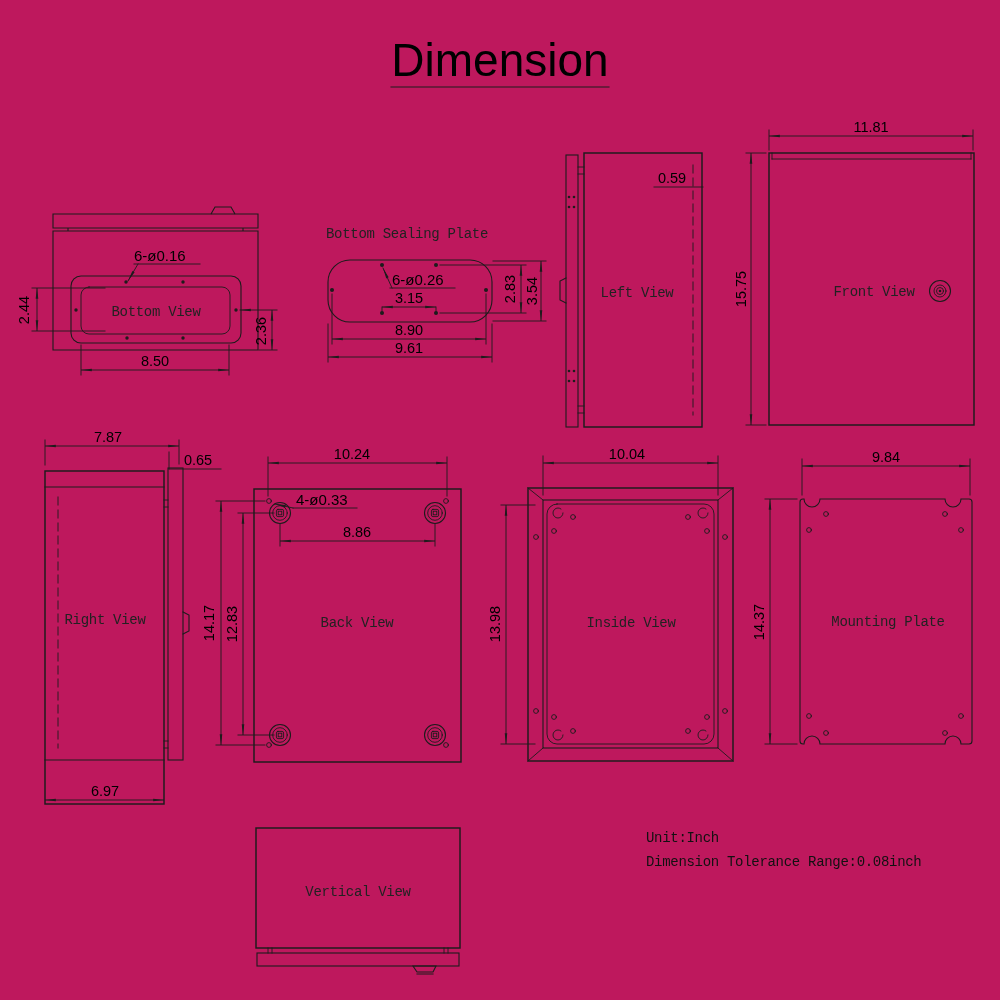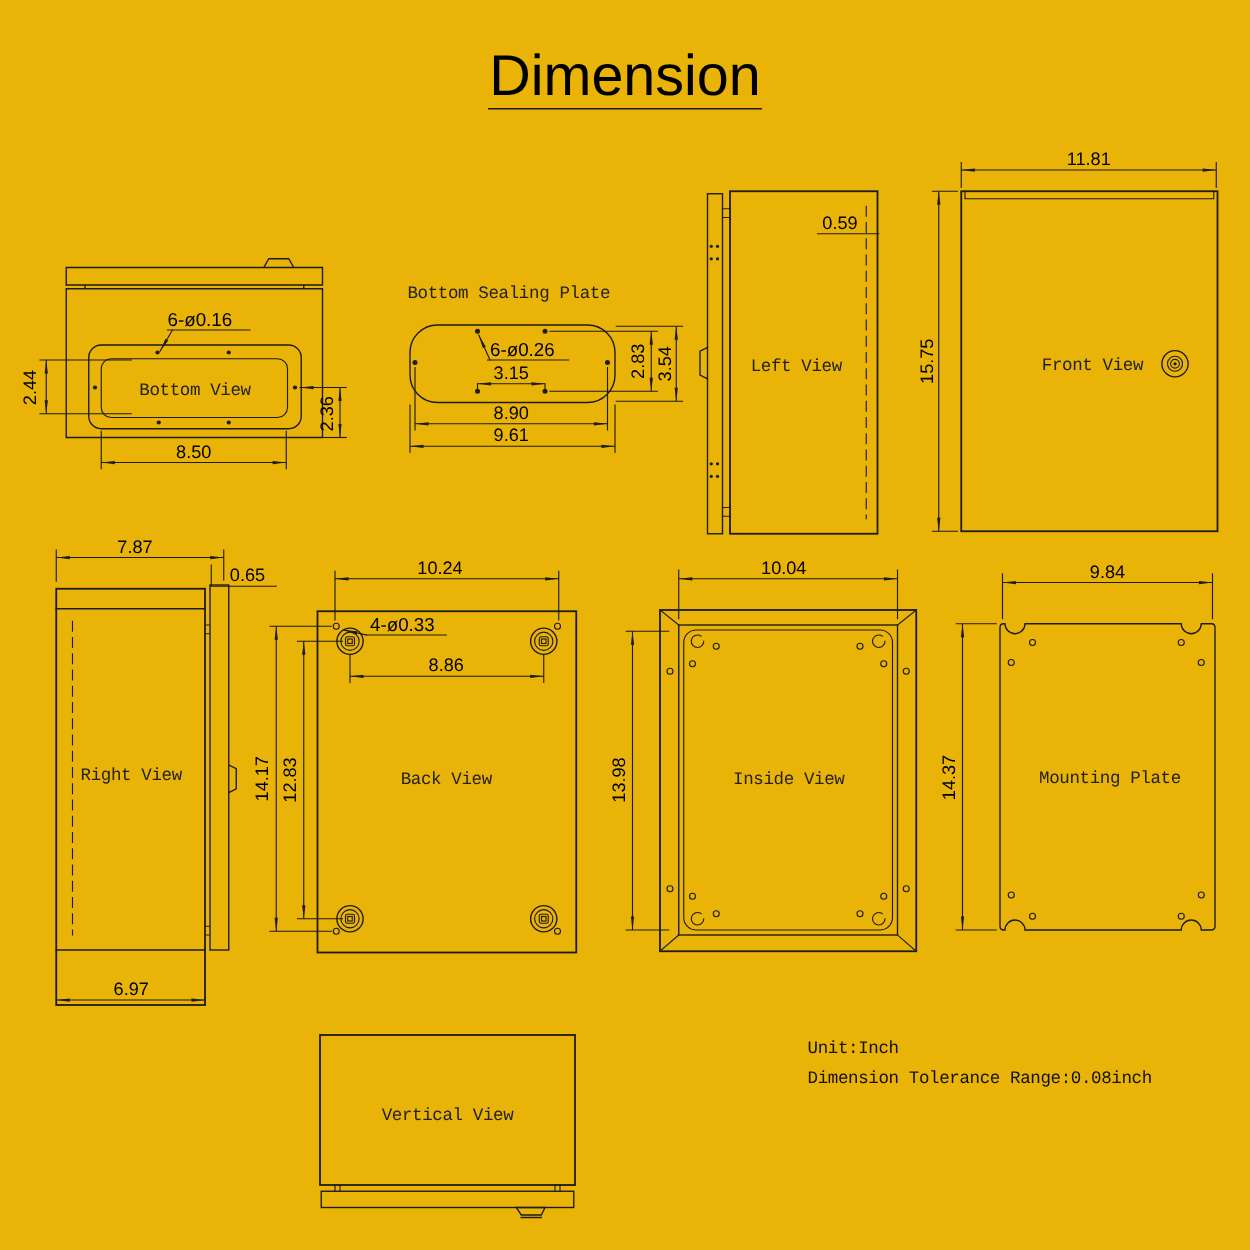--- a/index.html
+++ b/index.html
@@ -1,16 +1,16 @@
 <!DOCTYPE html>
 <html><head>
 <meta charset="utf-8">
 <style>
   html,body{margin:0;padding:0;background:#ffffff;}
-  .canvas{position:relative;width:1000px;height:1000px;background:#eab308;overflow:hidden;
+  .canvas{position:relative;width:1000px;height:1000px;background:#be185d;overflow:hidden;
           font-family:"Liberation Sans", sans-serif;}
   svg{display:block}
   .s  {stroke:#1c1c1c;fill:none;stroke-width:1.1;stroke-linecap:square;stroke-linejoin:miter;}
   .s2 {stroke-width:1.45;}
   .thin{stroke-width:0.9;}
   .dash{stroke-dasharray:8 5;}
   .fil{fill:#1c1c1c;stroke:none;}
   .t-title{font-family:"Liberation Sans",sans-serif;font-size:46px;fill:#000;text-anchor:middle;}
   .t-dim{font-family:"Liberation Sans",sans-serif;font-size:14.5px;fill:#000;text-anchor:middle;}
   .t-call{font-family:"Liberation Sans",sans-serif;font-size:15px;fill:#000;text-anchor:start;}

